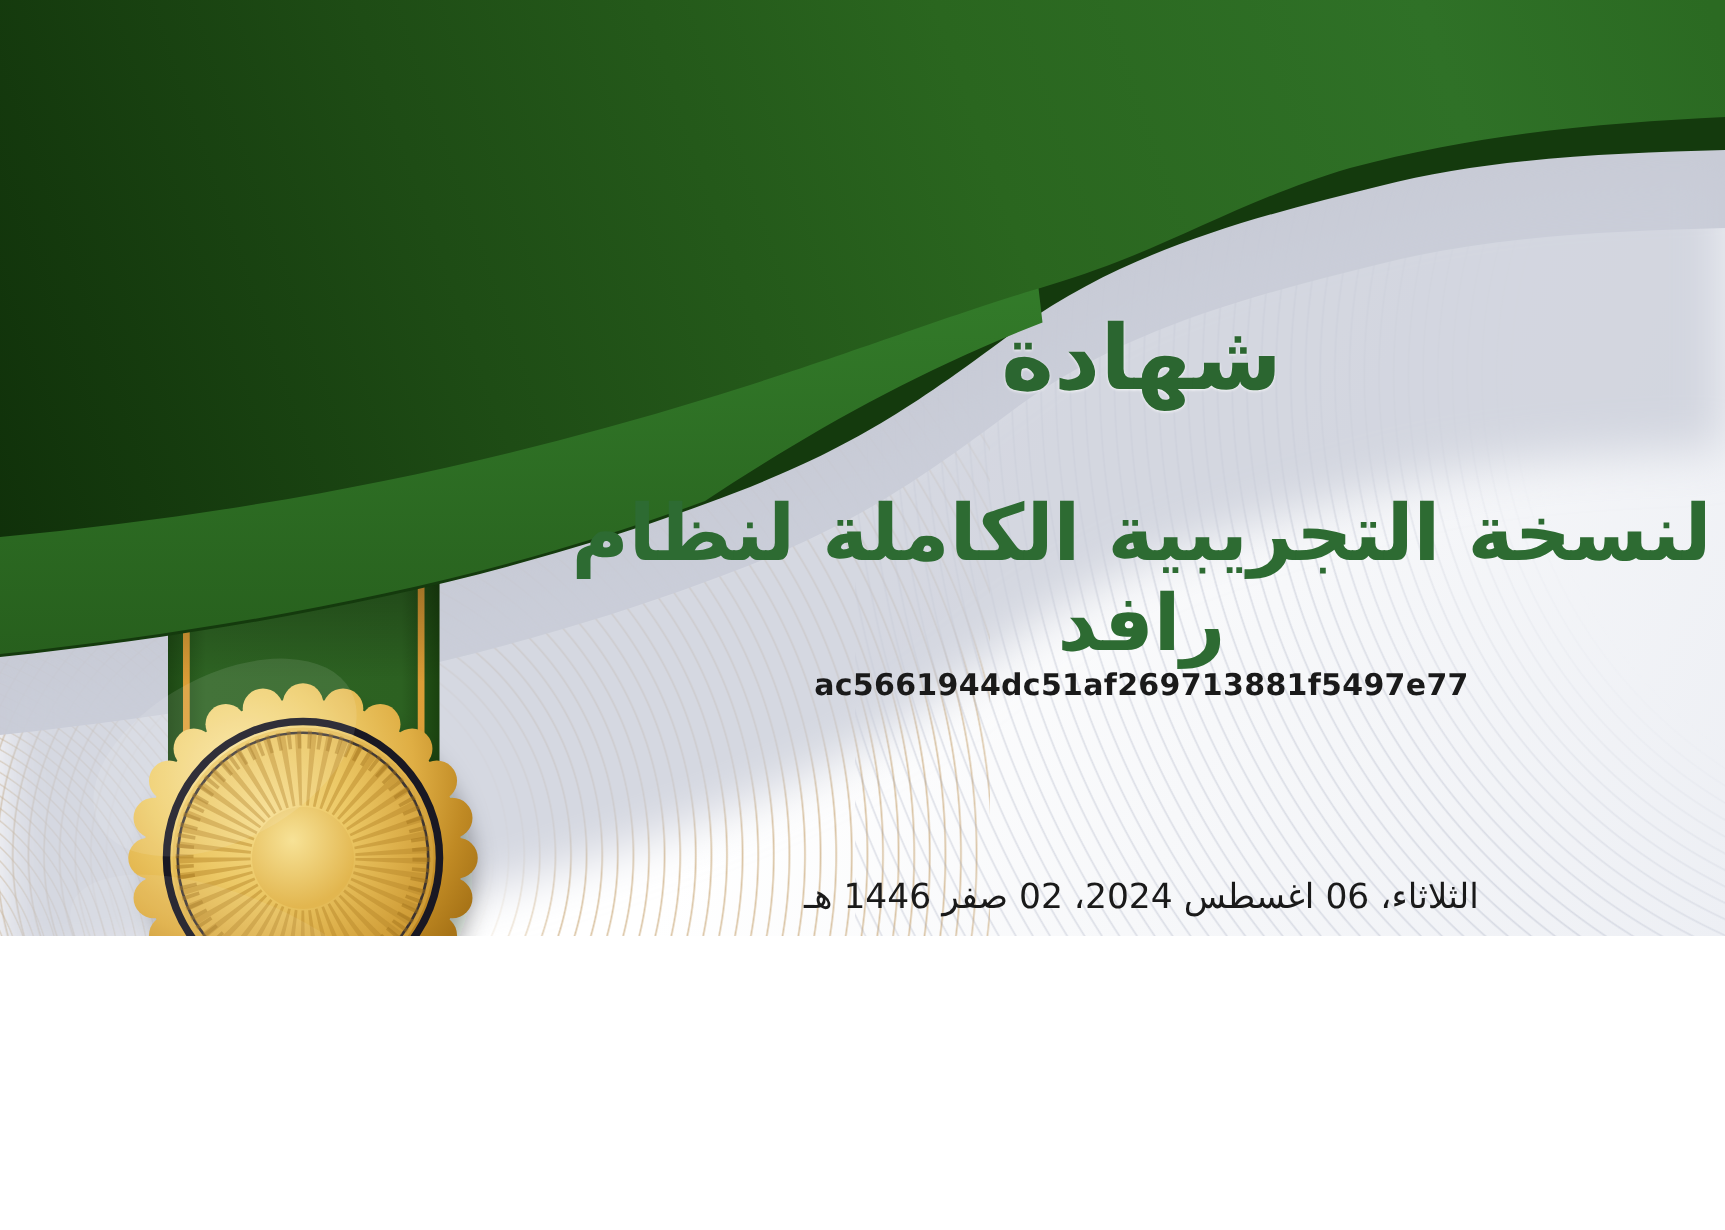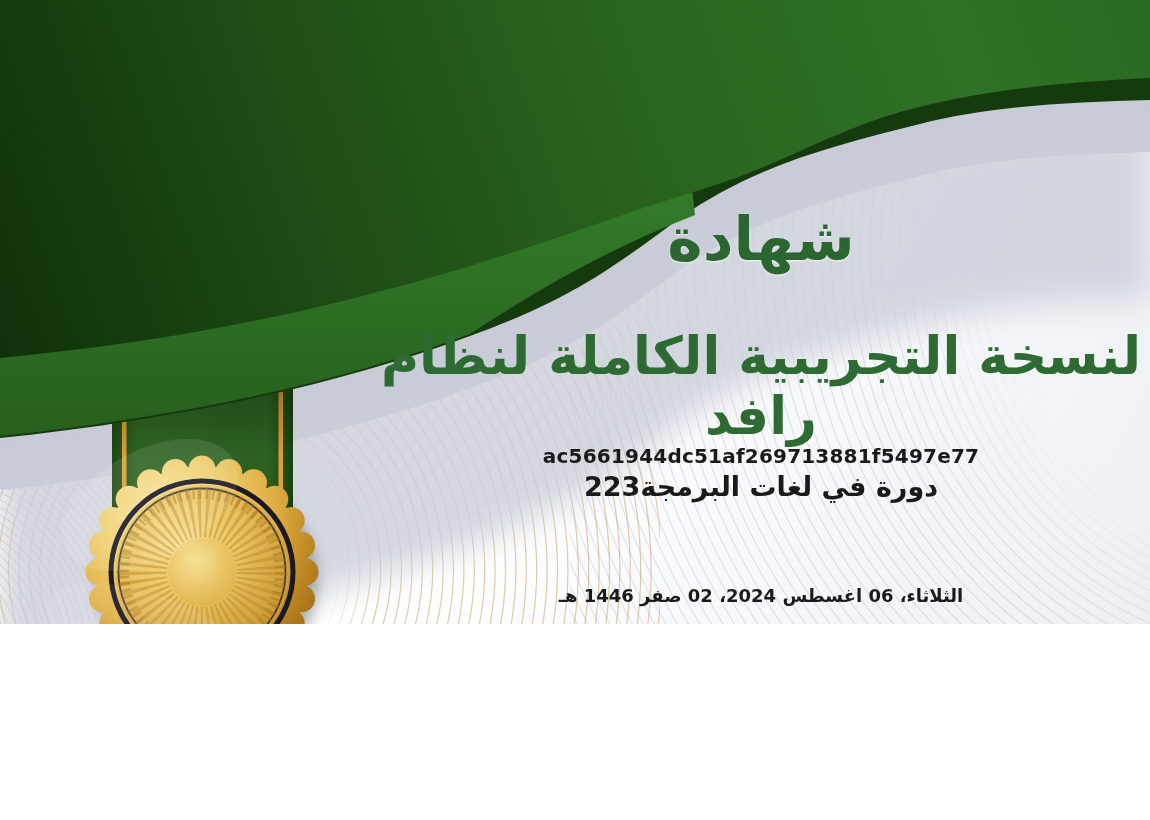--- a/index.html
+++ b/index.html
@@ -47,21 +47,21 @@
   .content{
     position:absolute;left:372px;top:0;width:778px;height:820px;
     text-align:center;color:#1a1a1a;
   }
   .txt{position:absolute;left:0;width:100%;}
   .title{top:204px;font-size:60px;font-weight:bold;color:#2b6630;direction:rtl;
          text-shadow:0 1px 2px rgba(255,255,255,.8);}
   .subtitle{top:326px;font-size:52px;font-weight:bold;color:#2d6b32;direction:rtl;}
   .code{top:444px;font-size:20px;font-weight:600;direction:ltr;letter-spacing:.2px;}
   .course{top:471px;font-size:27px;font-weight:600;direction:rtl;}
-  .date{top:585px;font-size:18px;font-weight:bold;direction:rtl;}
+  .date{top:585px;font-size:23px;font-weight:normal;direction:rtl;}
   .number{top:626px;font-size:25px;font-weight:600;direction:ltr;}
   .sig-line{position:absolute;height:2px;background:#8d8d8d;top:720px;}
   .sig-left{left:413px;width:200px;}
   .sig-right{left:886px;width:196px;}
 </style>
 </head>
 <body>
 
 <div class="stage">
 
@@ -191,21 +191,20 @@
       <circle cx="202" cy="572" r="34" fill="url(#discCore)"></circle>
       <ellipse cx="150" cy="505" rx="95" ry="55" fill="#ffffff" opacity="0.10" transform="rotate(-28 150 505)"></ellipse>
       <ellipse cx="155" cy="645" rx="115" ry="48" fill="#ffffff" opacity="0.08" transform="rotate(22 155 645)"></ellipse>
     </g>
   </svg>
 
   <div class="content">
     <div class="txt title">شهادة</div>
     <div class="txt subtitle">لنسخة التجريبية الكاملة لنظام رافد</div>
     <div class="txt code">ac5661944dc51af269713881f5497e77</div>
-    <div class="txt course">دورة في لغات البرمجة223</div>
     <div class="txt date">الثلاثاء، 06 اغسطس 2024، 02 صفر 1446 هـ</div>
     <div class="txt number">1</div>
   </div>
 
   <div class="sig-line sig-left"></div>
   <div class="sig-line sig-right"></div>
 
 </div>
 
 </body></html>

